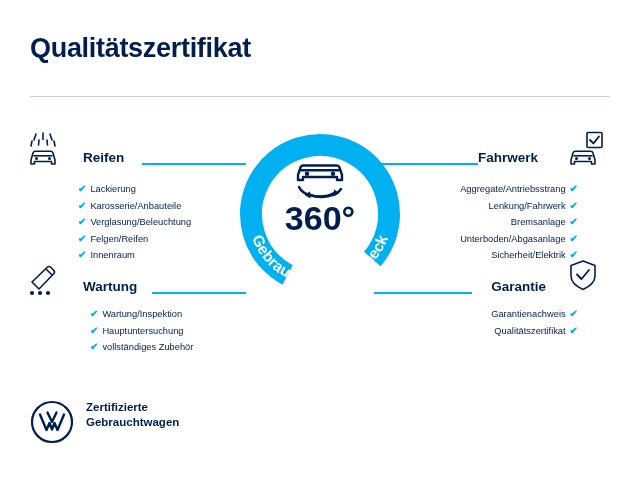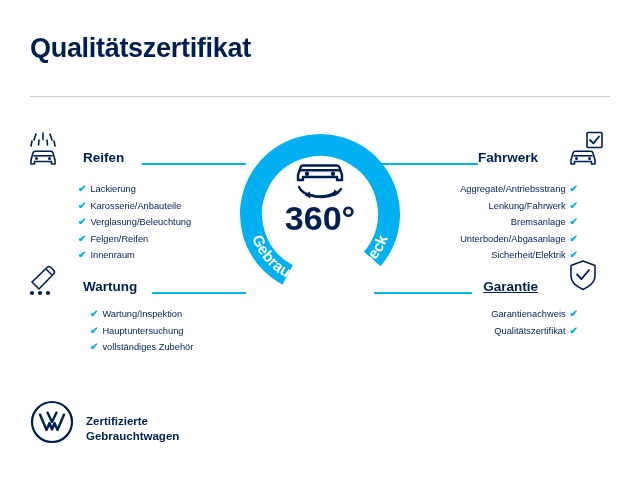--- a/index.html
+++ b/index.html
@@ -72,21 +72,21 @@
     left: 228px; top: 122px;
     width: 184px; height: 184px;
   }
   .badge svg { display: block; }
 
   
   .footer {
     position: absolute;
     left: 30px; bottom: 36px;
     display: flex;
-    align-items: flex-end;
+    align-items: flex-start;
     gap: 12px;
   }
   .footer-text {
     font-size: 11.5px;
     line-height: 15px;
     font-weight: bold;
     color: #001e50;
   }
 </style>
 </head>
@@ -169,21 +169,21 @@
     <div class="item"><span class="check">✔</span><span>Hauptuntersuchung</span></div>
     <div class="item"><span class="check">✔</span><span>vollständiges Zubehör</span></div>
   </div>
 
   <div class="icon-box" style="left:568px; top:258px;">
     <svg width="44" height="40" viewBox="0 0 44 40">
       <path d="M15 3 L27 7.5 L27 18 Q27 26 15 31.5 Q3 26 3 18 L3 7.5 Z" fill="none" stroke="#001e50" stroke-width="1.6" stroke-linejoin="round"></path>
       <polyline points="9,16.5 13.5,21 21,12" fill="none" stroke="#001e50" stroke-width="1.8" stroke-linecap="round" stroke-linejoin="round"></polyline>
     </svg>
   </div>
-  <div class="col-head" style="right:70px; top:279px; text-align:center;text-decoration:underline;">Garantie</div>
+  <div class="col-head" style="right:62px; top:279px; text-align:center;">Garantie</div>
   <div class="head-rule" style="right:136px; top:292px; width:98px;"></div>
 
   <div class="list right" style="right:30px; top:306px;">
     <div class="item"><span>Garantienachweis</span><span class="check">✔</span></div>
     <div class="item"><span>Qualitätszertifikat</span><span class="check">✔</span></div>
   </div>
 
   <div class="badge">
     <svg width="184" height="184" viewBox="0 0 184 184">
       <defs>

